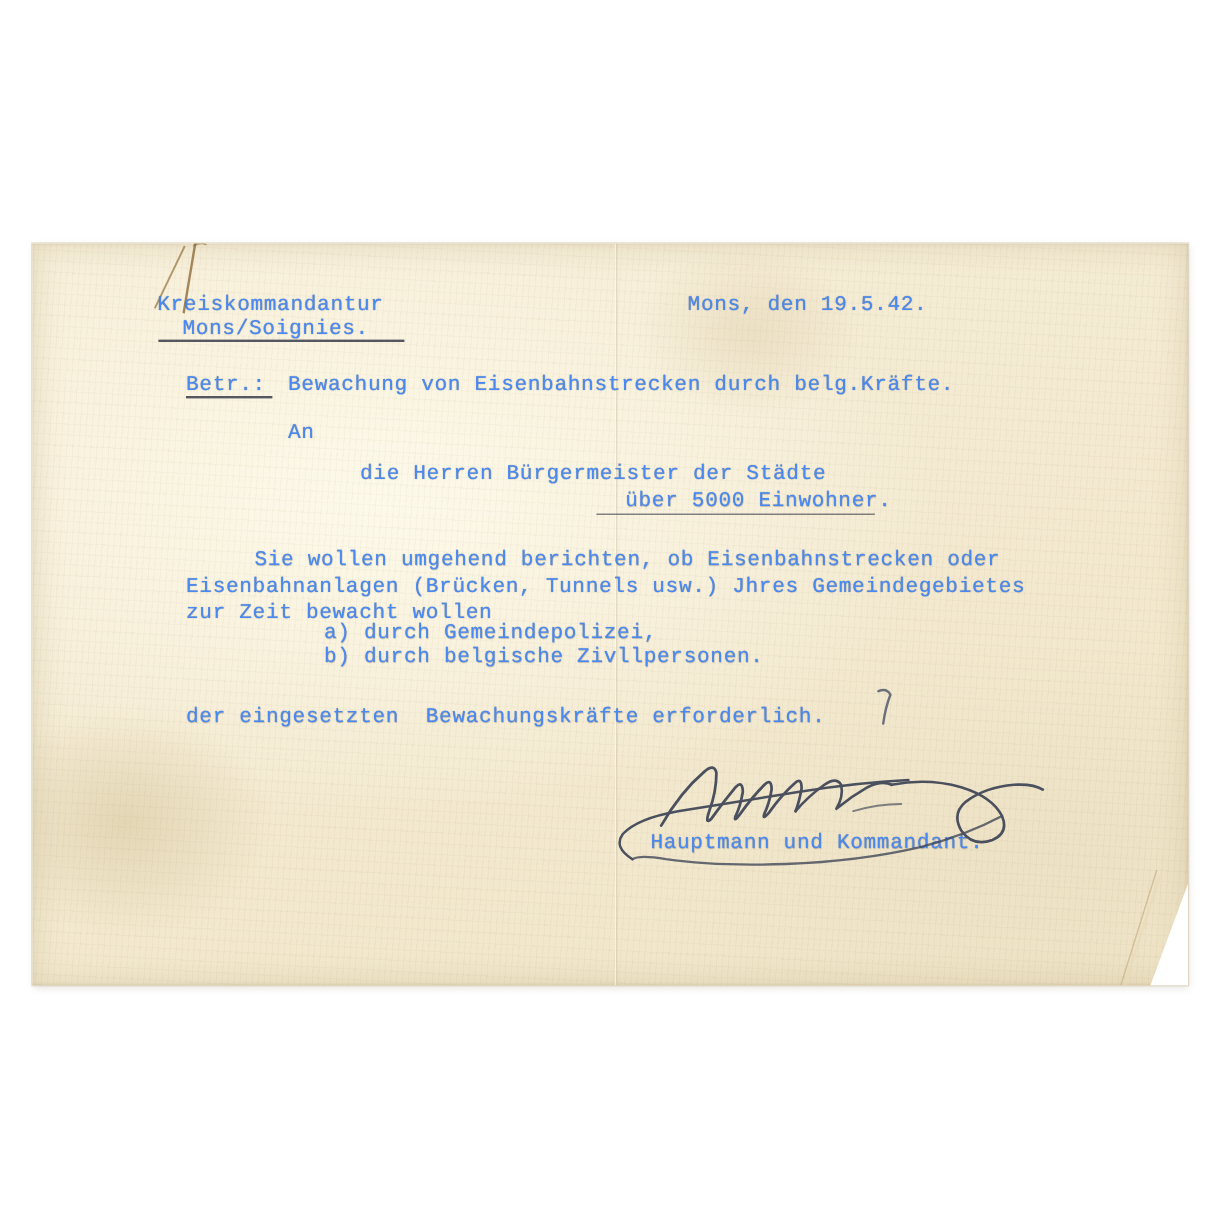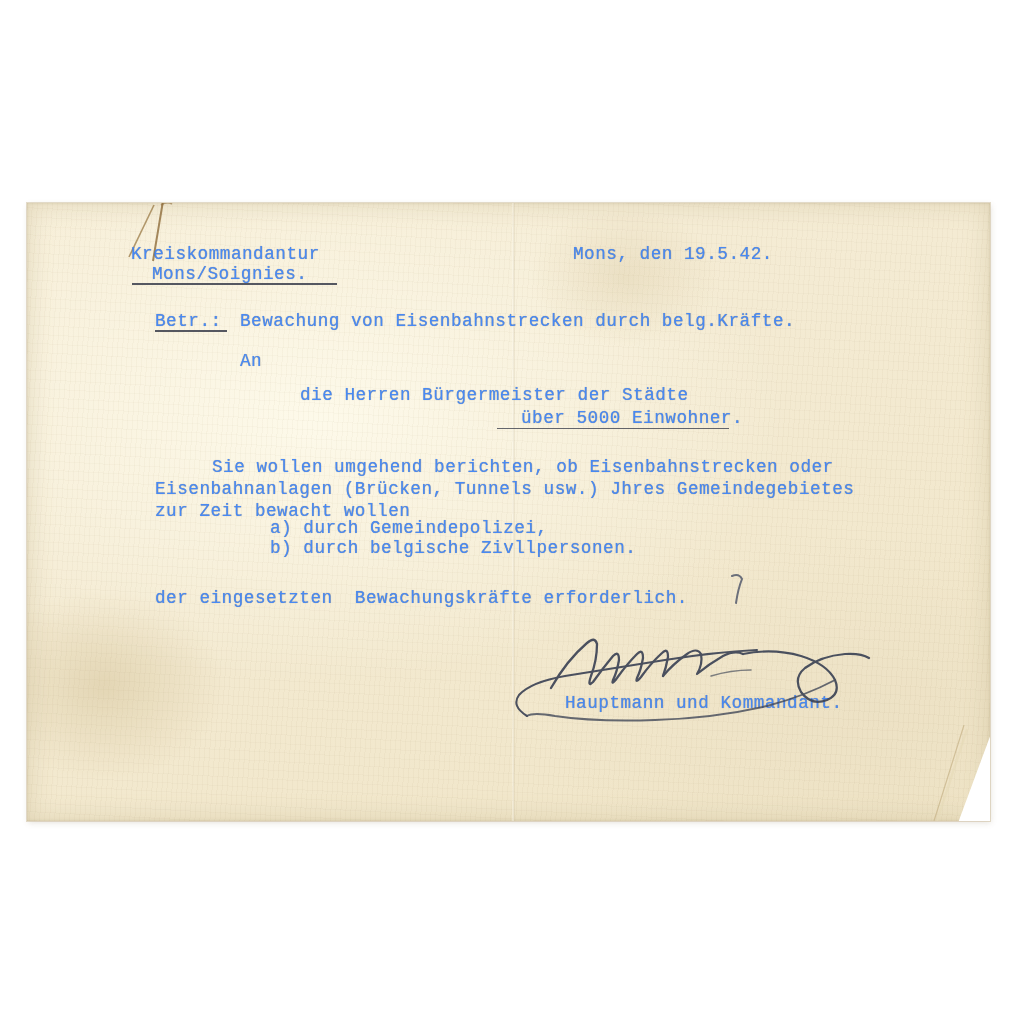--- a/index.html
+++ b/index.html
@@ -214,15 +214,15 @@
 
       <path d="M238 24 Q268 18 296 26 Q322 34 330 50 Q336 64 322 70
                Q306 76 296 62 Q288 48 300 38 Q316 26 340 24 Q356 23 364 28" stroke-width="2.2"></path>
 
       <path d="M330 50 Q300 66 262 76 Q210 88 150 90 Q90 92 50 86 Q28 82 22 86" stroke-width="1.9" opacity="0.85"></path>
 
       <path d="M206 46 Q226 40 246 40" stroke-width="1.5" opacity="0.7"></path>
     </g>
   </svg>
 
-  <div class="typed" style="left:542px; top:692px;margin-left:23px;">Hauptmann und Kommandant.</div>
+  <div class="typed" style="left:542px; top:692px;">Hauptmann und Kommandant.</div>
 
 </div>
 
 </body></html>

